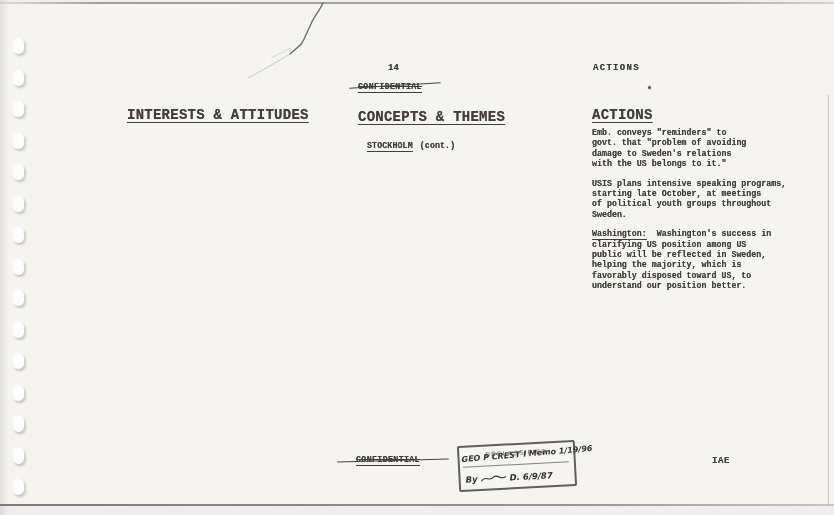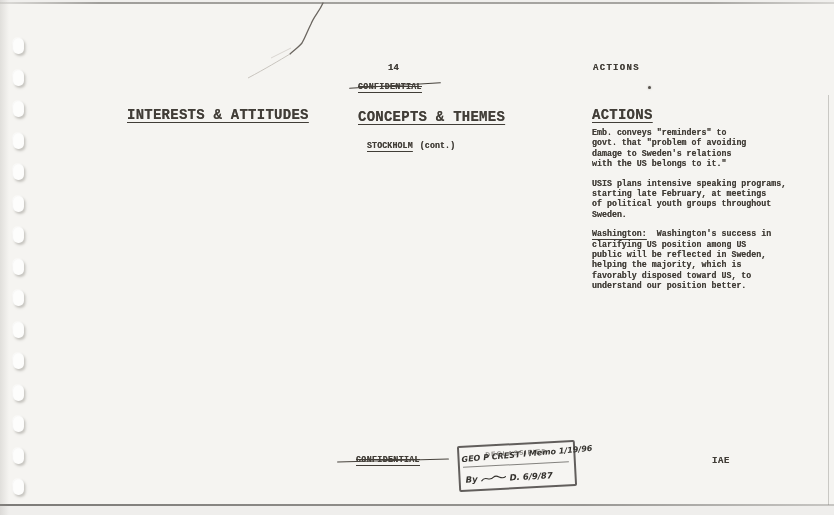--- a/index.html
+++ b/index.html
@@ -112,21 +112,21 @@
   <div class="tw hd ul" style="left:127px; top:110px;">INTERESTS &amp; ATTITUDES</div>
 
   <div class="tw hd ul" style="left:592px; top:110px;">ACTIONS</div>
 
   <div class="para-col">
     <div class="para">Emb. conveys "reminders" to
 govt. that "problem of avoiding
 damage to Sweden's relations
 with the US belongs to it."</div>
     <div class="para">USIS plans intensive speaking programs,
-starting late February, at meetings
+starting late October, at meetings
 of political youth groups throughout
 Sweden.</div>
     <div class="para"><span class="ul">Washington:</span><span>  Washington's success in
 clarifying US position among US
 public will be reflected in Sweden,
 helping the majority, which is
 favorably disposed toward US, to
 understand our position better.</span></div>
   </div>
 

